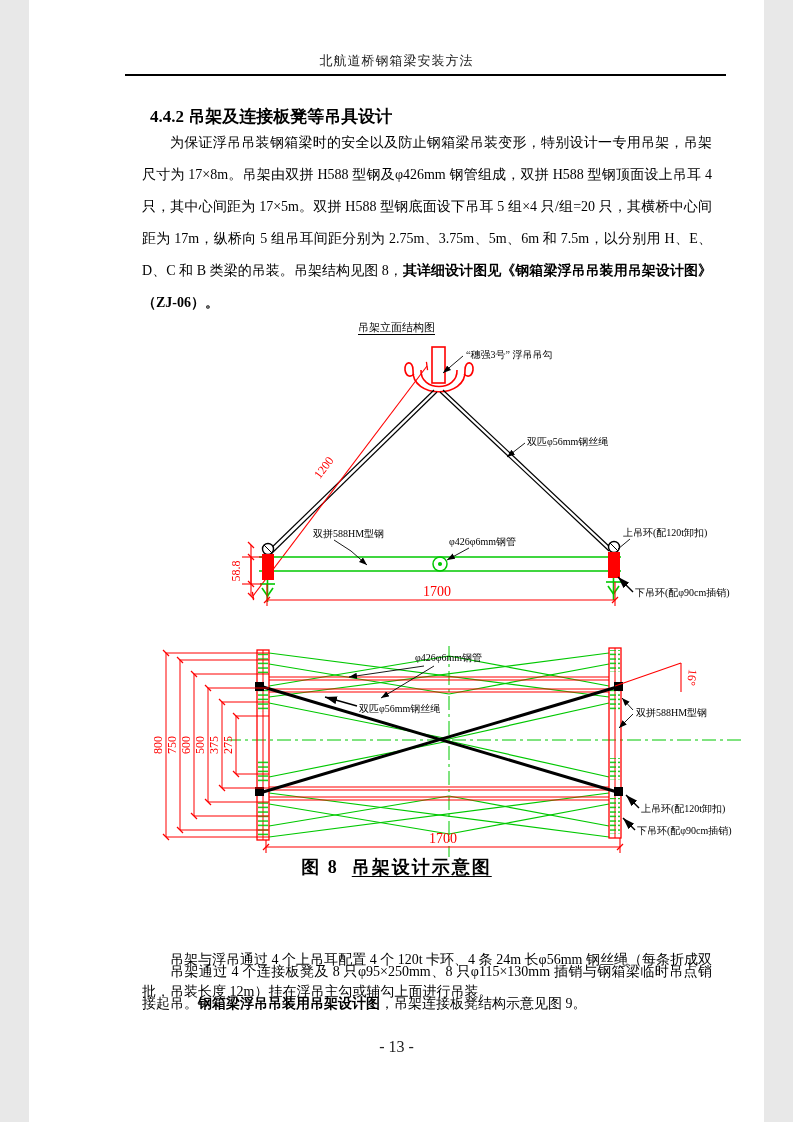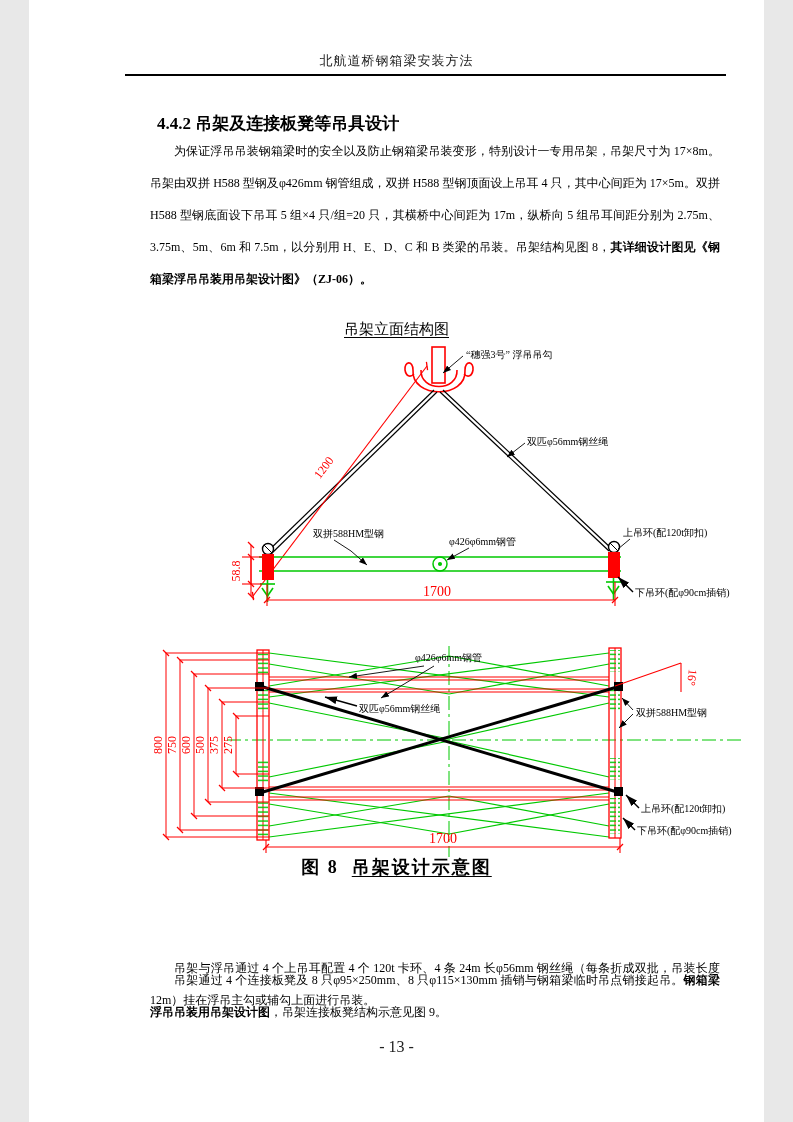--- a/index.html
+++ b/index.html
@@ -9,27 +9,27 @@
     width:735px;height:1122px;
     margin:0 auto;
     background:#ffffff;
     font-family:"Liberation Serif", serif;
     color:#000;
     overflow:hidden;
   }
   .doc-header{position:absolute;top:52px;left:0;width:100%;text-align:center;
     font-size:13px;letter-spacing:1px;color:#222;}
   .header-rule{position:absolute;top:74px;left:96px;width:601px;border-top:2px solid #000;}
-  .section-heading{position:absolute;top:97px;left:113px;font-size:17px;font-weight:bold;margin:15px;text-align:right;}
-  .para{position:absolute;left:113px;width:570px;font-size:12px;line-height:32px;
-    text-align:justify;text-indent:2em;margin:8px;}
+  .section-heading{position:absolute;top:97px;left:113px;font-size:17px;font-weight:bold;margin:8px;text-align:right;}
+  .para{position:absolute;left:113px;width:570px;font-size:14px;line-height:32px;
+    text-align:justify;text-indent:2em;margin:0;}
   .p1{top:127px;}
   .p2{top:944px;}
   .p3{top:956px;}
-  .fig-title{position:absolute;left:0;width:100%;text-align:center;font-size:15px;}
+  .fig-title{position:absolute;left:0;width:100%;text-align:center;font-size:11px;}
   .fig-title span{text-decoration:underline;text-underline-offset:3px;}
   .t-elev{top:320px;}
   .t-plan{top:617px;}
   .fig-caption{position:absolute;top:855px;left:0;width:100%;text-align:center;
     font-size:18px;font-weight:bold;letter-spacing:2px;}
   .fig-caption .cap-underline{text-decoration:underline;text-underline-offset:3px;}
   .svg-elev{position:absolute;top:340px;left:90px;}
   .svg-plan{position:absolute;top:642px;left:105px;}
   .page-footer{position:absolute;top:1038px;left:0;width:100%;text-align:center;
     font-size:16px;color:#222;}

